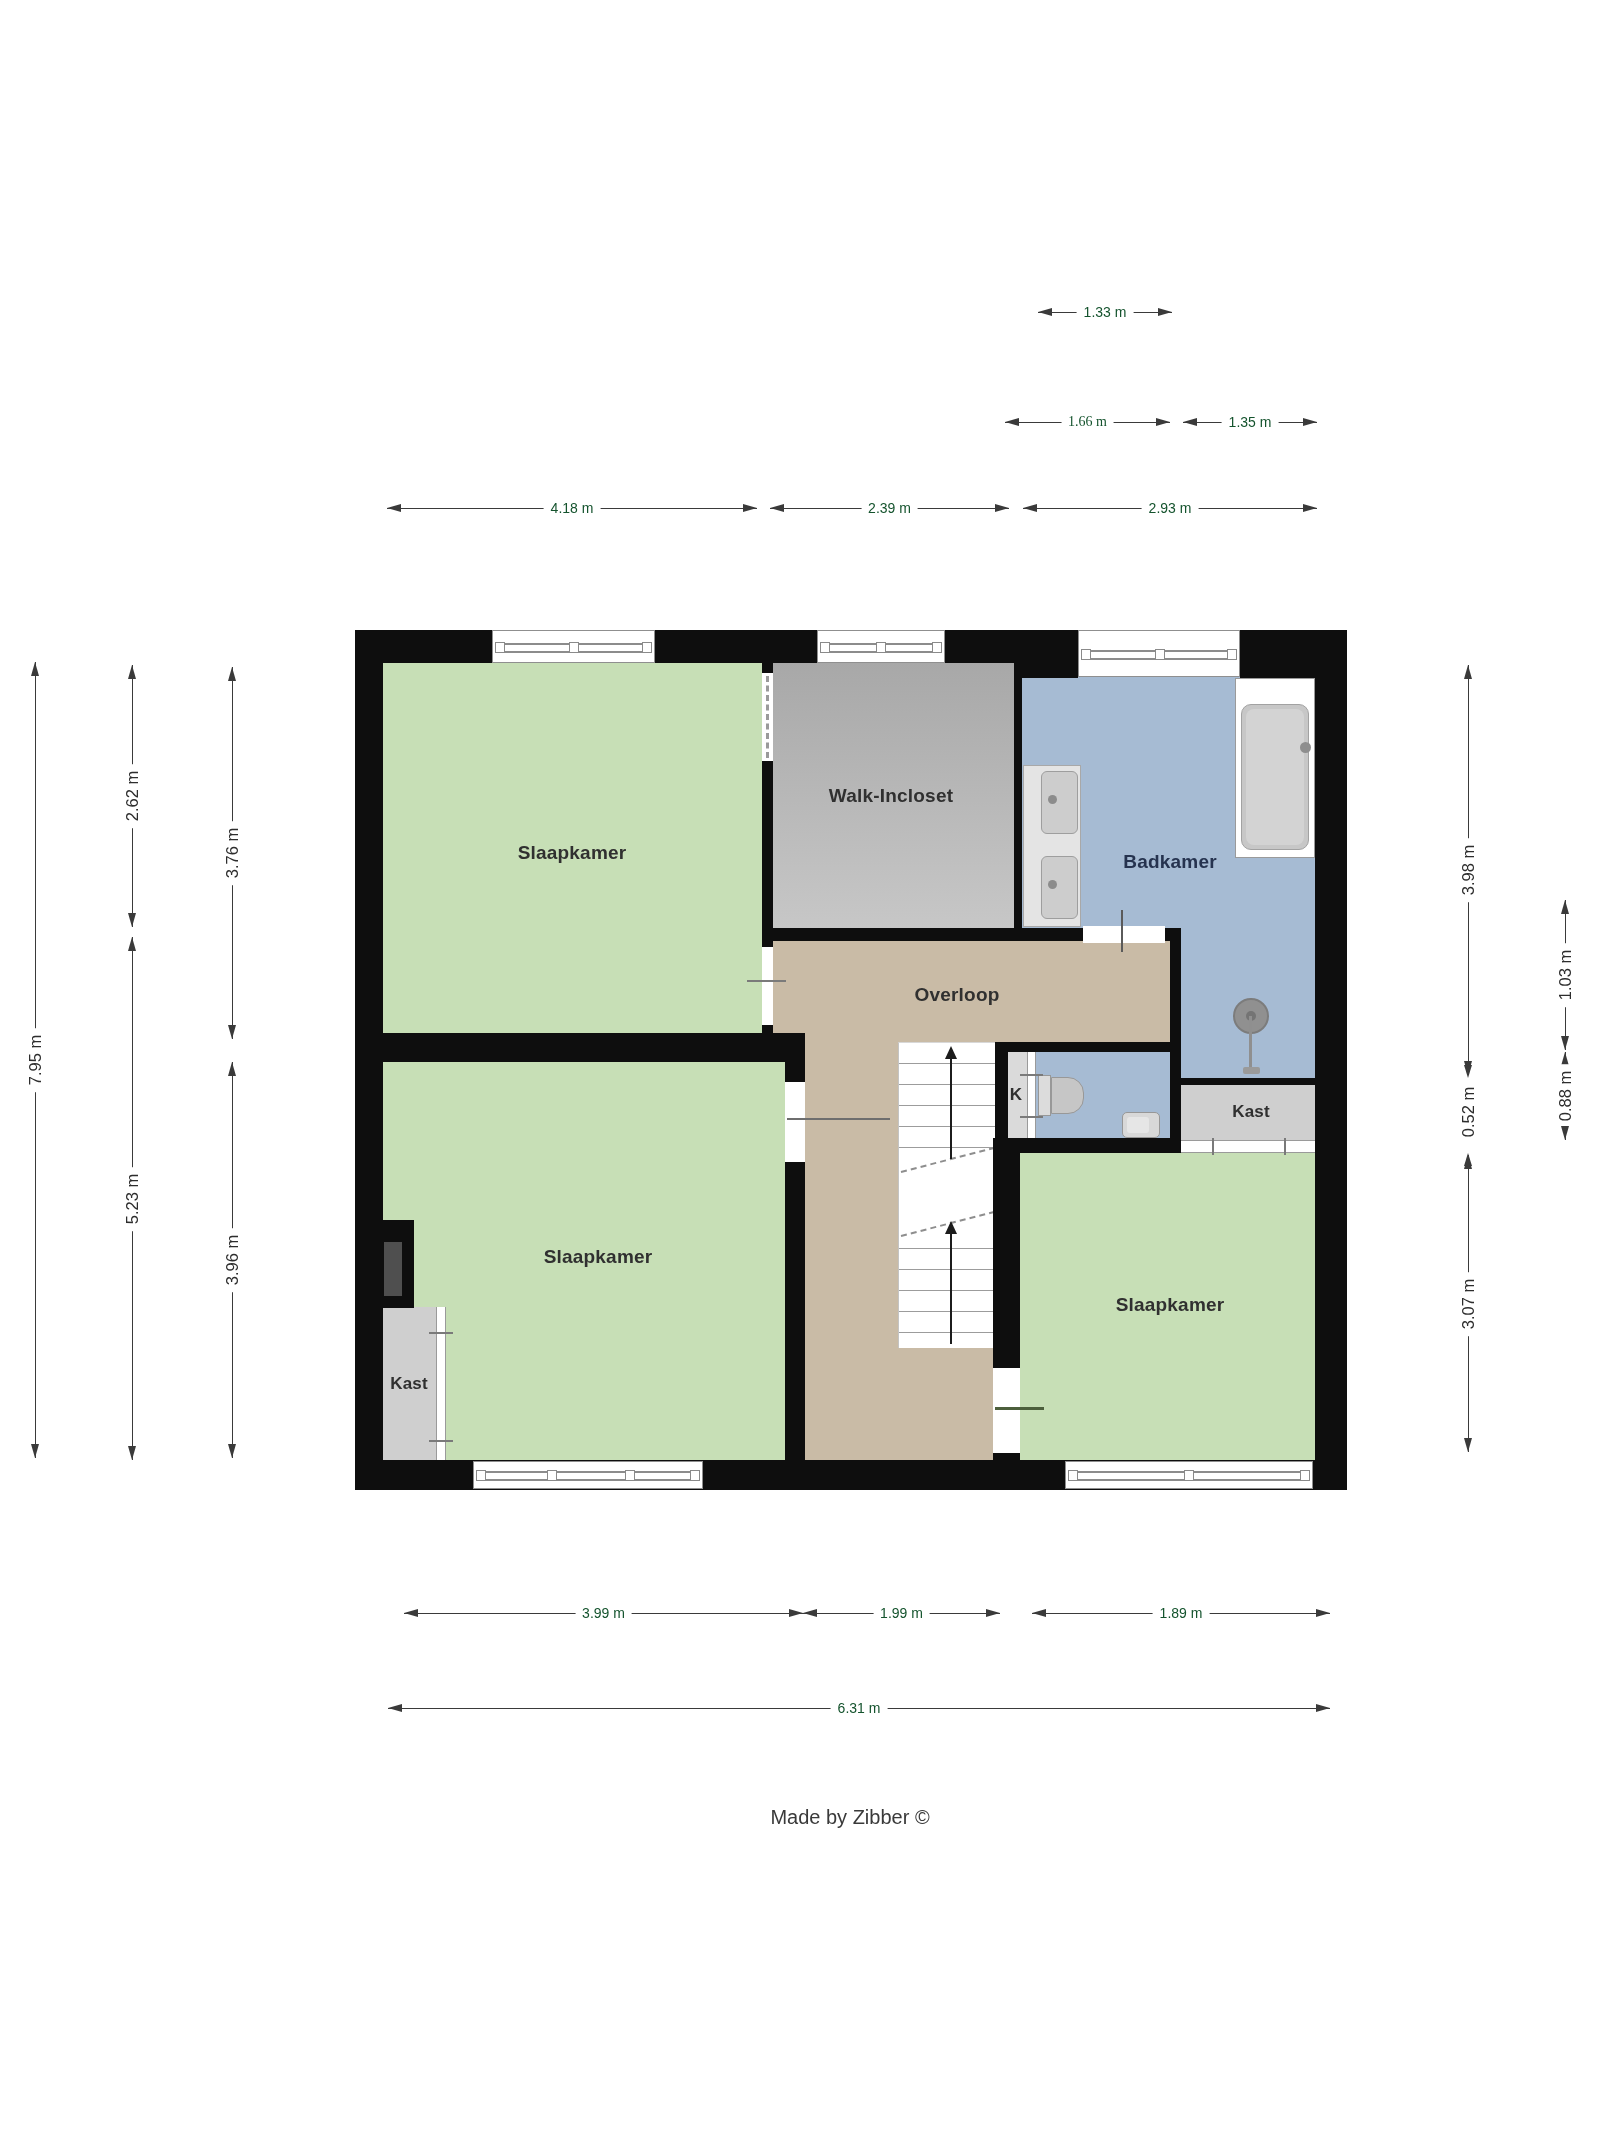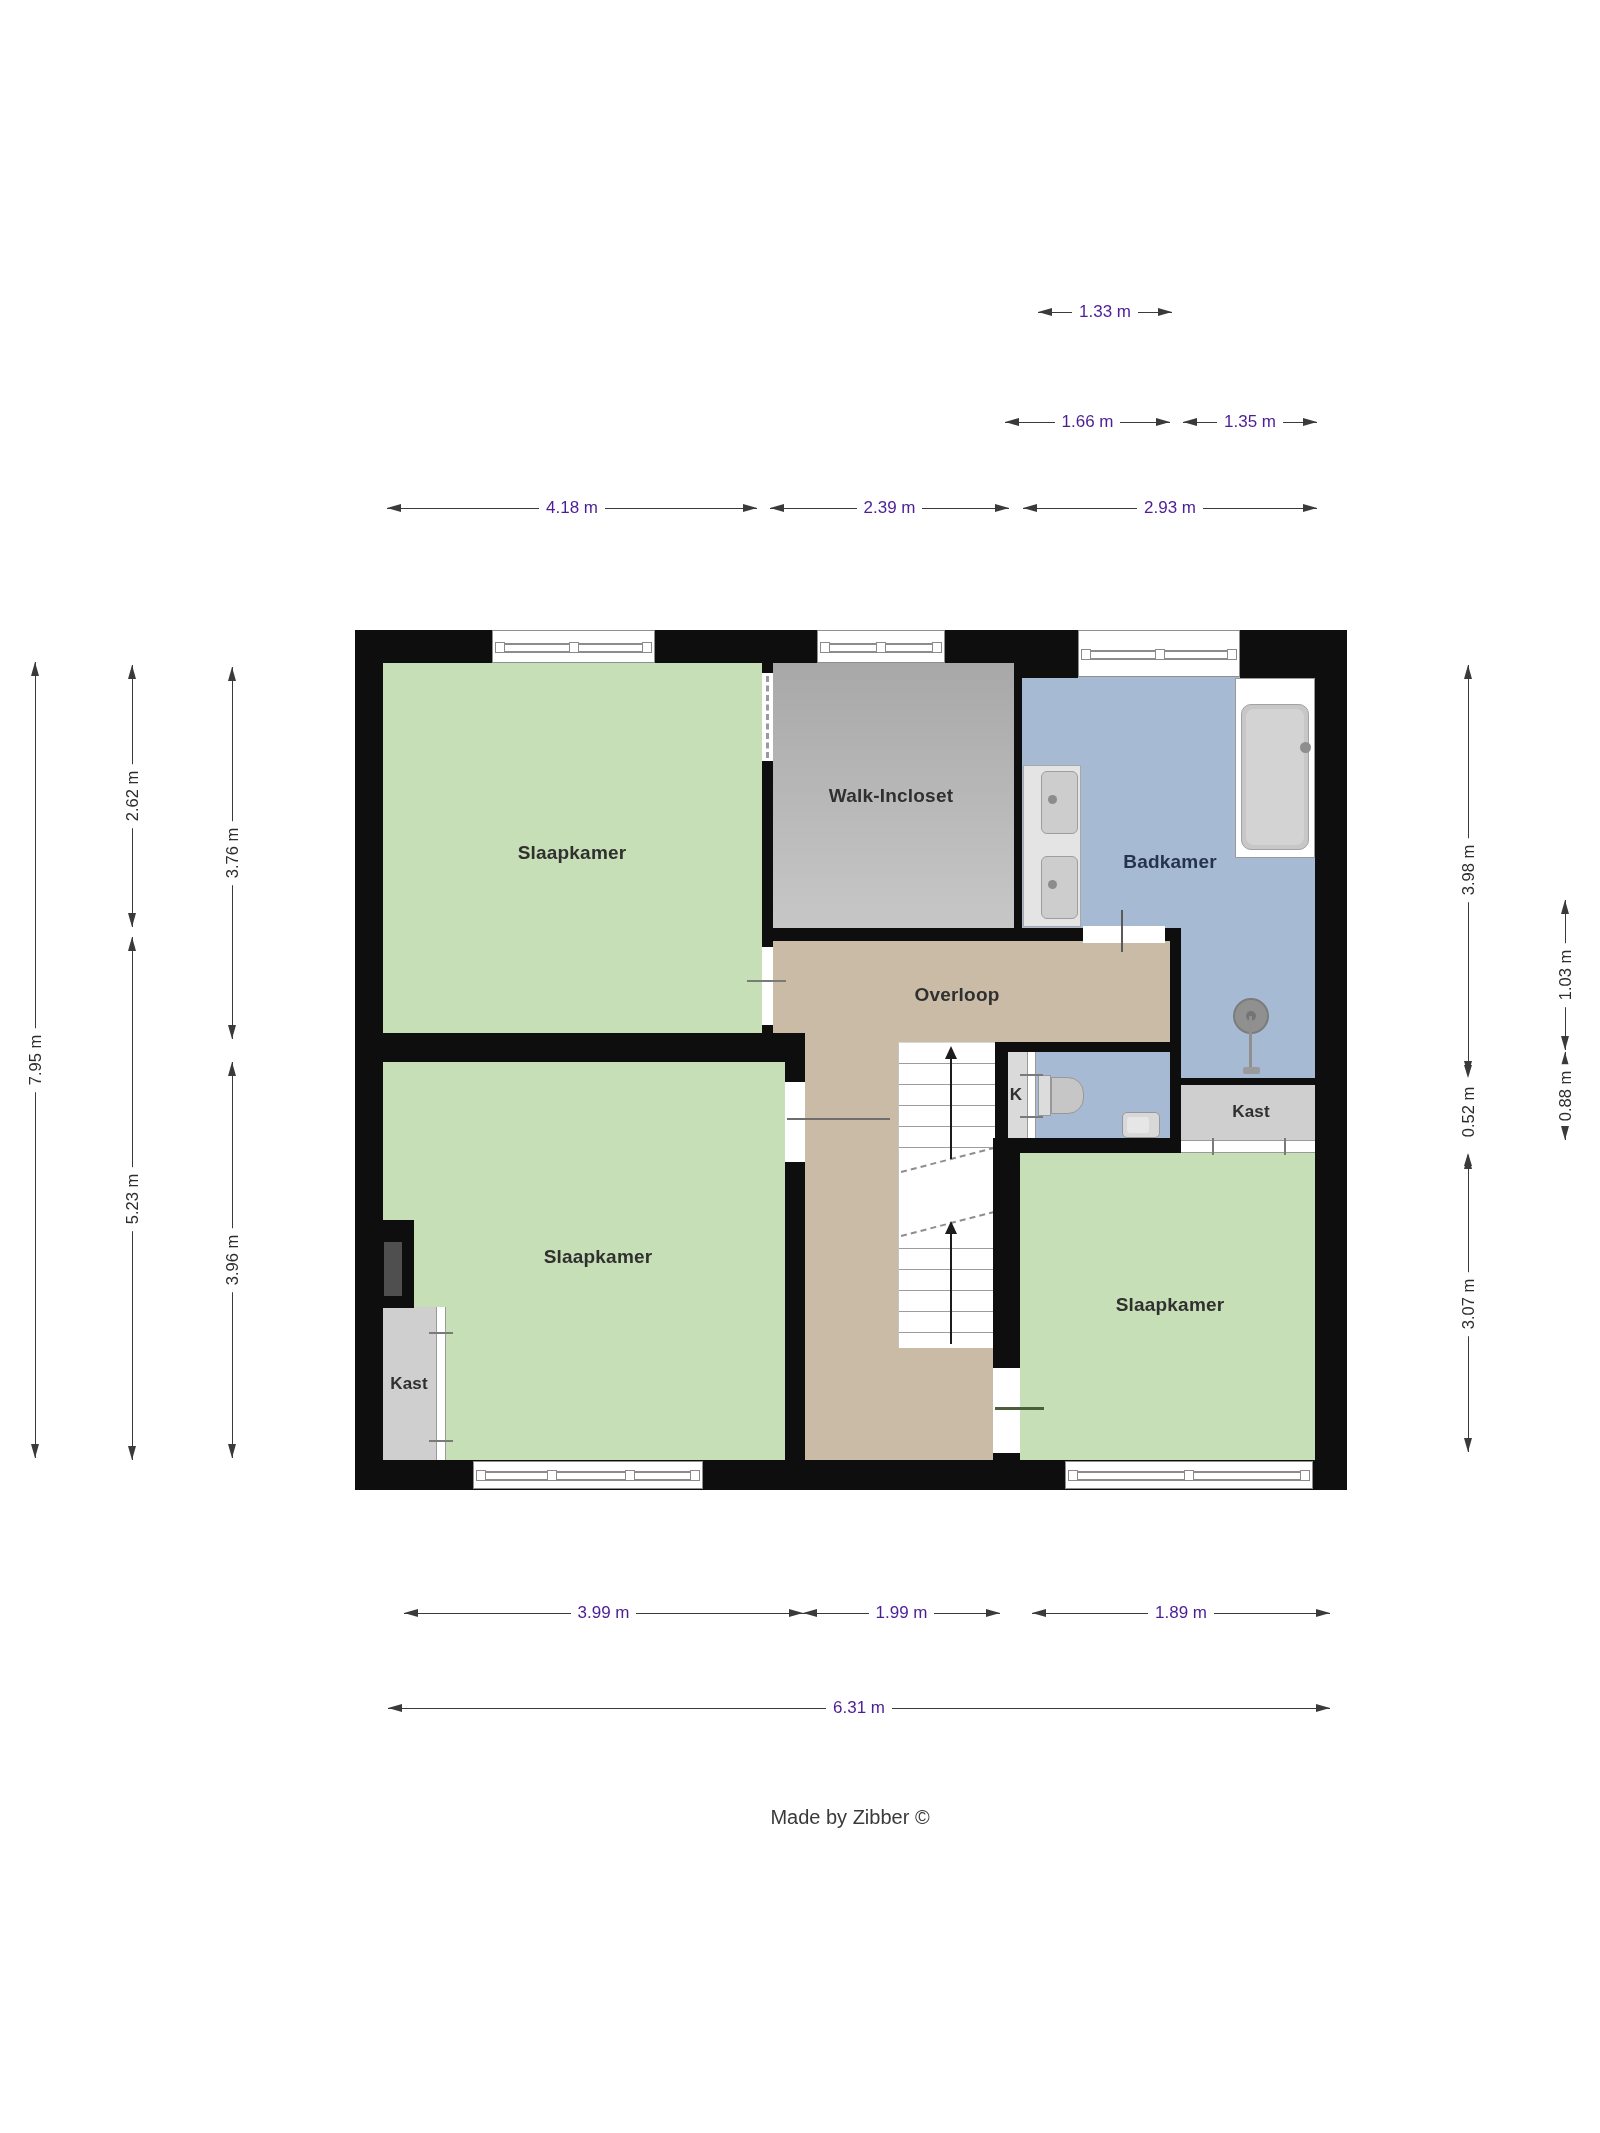--- a/index.html
+++ b/index.html
@@ -19,21 +19,21 @@
   
   .rlabel{position:absolute;z-index:7;transform:translate(-50%,-50%);font-size:19px;font-weight:bold;
           color:#303030;white-space:nowrap;letter-spacing:.2px;}
   
   .hdim{position:absolute;z-index:8;border-top:1.6px solid #3a3a3a;height:0;}
   .hdim::before{content:"";position:absolute;left:0;top:-5.5px;width:0;height:0;
       border-top:4.5px solid transparent;border-bottom:4.5px solid transparent;border-right:14px solid #3a3a3a;}
   .hdim::after{content:"";position:absolute;right:0;top:-5.5px;width:0;height:0;
       border-top:4.5px solid transparent;border-bottom:4.5px solid transparent;border-left:14px solid #3a3a3a;}
   .hdim span{position:absolute;left:50%;top:-1px;transform:translate(-50%,-50%);background:#fff;
-      padding:0 7px;font-size:17px;color:#4c1d95;white-space:nowrap;}
+      padding:0 7px;font-size:14px;color:#14532d;white-space:nowrap;}
   .vdim{position:absolute;z-index:8;border-left:1.6px solid #3a3a3a;width:0;}
   .vdim::before{content:"";position:absolute;top:0;left:-5.5px;width:0;height:0;
       border-left:4.5px solid transparent;border-right:4.5px solid transparent;border-bottom:14px solid #3a3a3a;}
   .vdim::after{content:"";position:absolute;bottom:0;left:-5.5px;width:0;height:0;
       border-left:4.5px solid transparent;border-right:4.5px solid transparent;border-top:14px solid #3a3a3a;}
   .vdim span{position:absolute;top:50%;left:-1px;transform:translate(-50%,-50%) rotate(-90deg);background:#fff;
       padding:0 7px;font-size:16.5px;color:#2d2d2d;white-space:nowrap;}
   .stubv{position:absolute;z-index:8;width:0;border-left:1.6px solid #3a3a3a;}
   .headdown{position:absolute;z-index:8;width:0;height:0;border-left:4.5px solid transparent;
       border-right:4.5px solid transparent;border-top:13px solid #3a3a3a;}
@@ -182,21 +182,21 @@
   <div class="rlabel" style="left:957px;top:995px;">Overloop</div>
   <div class="rlabel" style="left:1016px;top:1095px;font-size:17px;">K</div>
   <div class="rlabel" style="left:1251px;top:1112px;font-size:17px;">Kast</div>
   <div class="rlabel" style="left:598px;top:1257px;">Slaapkamer</div>
   <div class="rlabel" style="left:409px;top:1384px;font-size:17px;">Kast</div>
   <div class="rlabel" style="left:1170px;top:1305px;">Slaapkamer</div>
 
   <div class="hdim" style="left:1038px;top:312px;width:134px;">
     <span>1.33 m</span>
     </div>
-  <div class="hdim" style="left:1005px;top:422px;width:165px;">
+  <div class="hdim" style="left:1005px;top:422px;width:165px;font-family:Liberation Serif, serif;">
     <span>1.66 m</span>
     </div>
   <div class="hdim" style="left:1183px;top:422px;width:134px;">
     <span>1.35 m</span>
     </div>
   <div class="hdim" style="left:387px;top:508px;width:370px;">
     <span>4.18 m</span>
     </div>
   <div class="hdim" style="left:770px;top:508px;width:239px;">
     <span>2.39 m</span>

